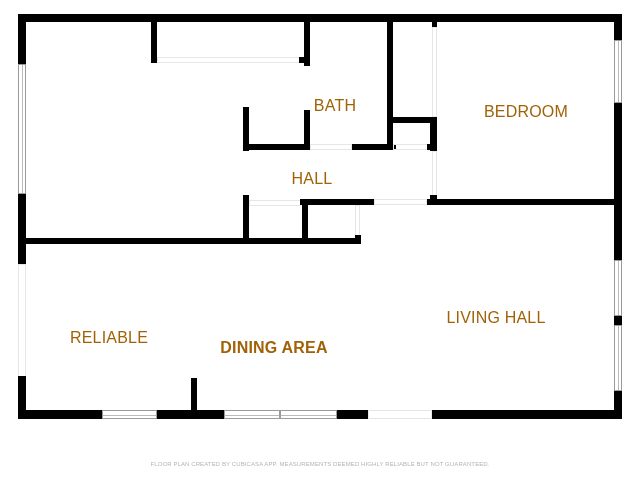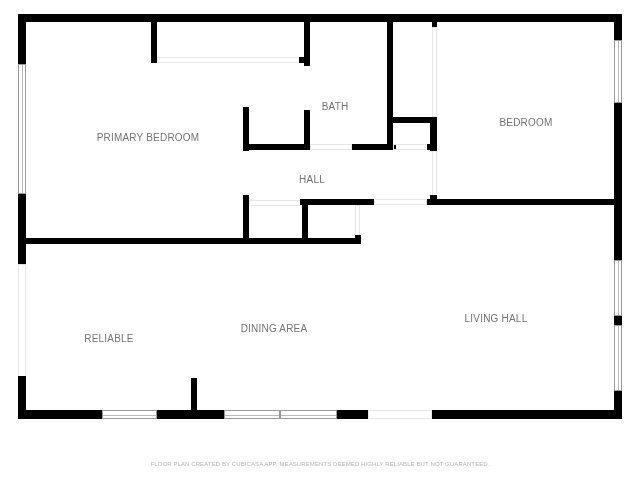--- a/index.html
+++ b/index.html
@@ -3,21 +3,21 @@
 <meta charset="utf-8">
 <style>
   html, body { margin: 0; padding: 0; background: #ffffff; }
   body { width: 640px; height: 480px; position: relative; overflow: hidden; font-family: "Liberation Sans", sans-serif; }
   .plan { position: absolute; left: 0; top: 0; width: 640px; height: 480px; }
   .w { position: absolute; background: #000; }
   .win { position: absolute; background: #fff; border: 1px solid #9a9a9a; box-sizing: border-box; }
   .win.v::after { content: ""; position: absolute; left: 50%; top: 0; bottom: 0; border-left: 1px solid #bbb; }
   .win.h::after { content: ""; position: absolute; top: 50%; left: 0; right: 0; border-top: 1px solid #bbb; }
   .opening { position: absolute; border: 1px solid #e6e6e6; box-sizing: border-box; }
-  .label { position: absolute; font-size: 10px; color: #737373; letter-spacing: 0.2px; white-space: nowrap; transform: translate(-50%, -50%); }
+  .label { position: absolute; font-size: 16px; color: #a16207; letter-spacing: 0.2px; white-space: nowrap; transform: translate(-50%, -50%); }
   .footer { position: absolute; left: 320px; top: 464px; transform: translate(-50%, -50%); font-size: 6px; color: #b5b5b5; white-space: nowrap; letter-spacing: 0.1px; }
 </style>
 </head>
 <body>
 
 <div class="plan">
 
   <div class="w" style="left:18px;top:14px;width:604px;height:8px;"></div>
   <div class="w" style="left:18px;top:14px;width:8px;height:50px;"></div>
   <div class="win v" style="left:18px;top:64px;width:8px;height:130px;"></div>
@@ -70,22 +70,21 @@
   <div class="w" style="left:243px;top:195px;width:6px;height:48px;"></div>
   <div class="opening" style="left:249px;top:200px;width:52px;height:6px;"></div>
   <div class="w" style="left:300px;top:199px;width:74px;height:6px;"></div>
   <div class="opening" style="left:374px;top:199px;width:53px;height:6px;"></div>
   <div class="w" style="left:302px;top:199px;width:6px;height:44px;"></div>
   <div class="opening" style="left:355px;top:205px;width:5px;height:33px;"></div>
 
   <div class="w" style="left:18px;top:238px;width:342px;height:6px;"></div>
   <div class="w" style="left:355px;top:235px;width:6px;height:9px;"></div>
 
-  <div class="label" style="left:148px;top:137px;">PRIMARY BEDROOM</div>
   <div class="label" style="left:335px;top:106px;">BATH</div>
-  <div class="label" style="left:526px;top:122px;">BEDROOM</div>
+  <div class="label" style="left:526px;top:112px;">BEDROOM</div>
   <div class="label" style="left:312px;top:179px;">HALL</div>
   <div class="label" style="left:109px;top:338px;">RELIABLE</div>
-  <div class="label" style="left:274px;top:328px;">DINING AREA</div>
+  <div class="label" style="left:274px;top:348px;font-weight:bold;">DINING AREA</div>
   <div class="label" style="left:496px;top:318px;">LIVING HALL</div>
 </div>
 
 <div class="footer">FLOOR PLAN CREATED BY CUBICASA APP. MEASUREMENTS DEEMED HIGHLY RELIABLE BUT NOT GUARANTEED.</div>
 
 </body></html>

